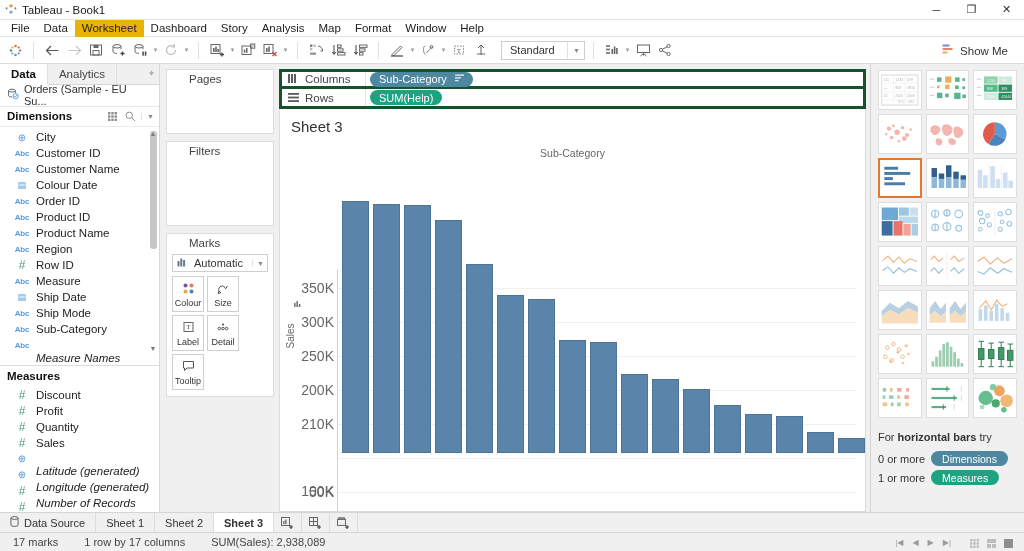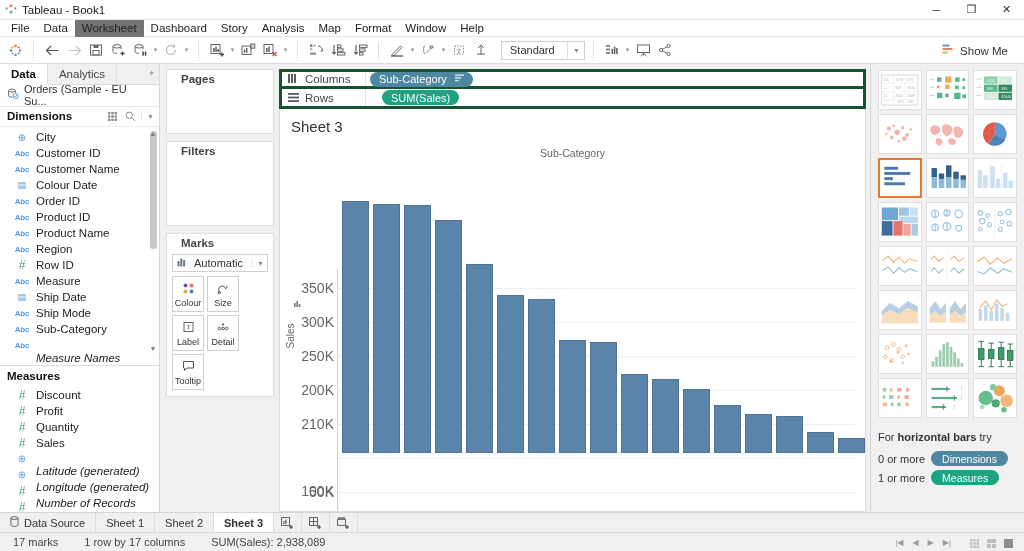--- a/index.html
+++ b/index.html
@@ -18,21 +18,21 @@
   .tb-icon { width:22px; text-align:center; font-size:11px; color:#5b9bd5; }
   .tb-title { font-size:11.5px; color:#1a1a1a; }
   .tb-spacer { flex:1; }
   .tb-btn { width:35px; height:20px; display:flex; align-items:center; justify-content:center;
             font-size:11px; color:#333; }
 
   
   .menubar { height:17px; background:#fff; display:flex; align-items:center; padding-left:4px;
              border-bottom:1px solid #e4e4e4; flex:none; }
   .menu-item { padding:1px 7px; font-size:11.5px; color:#222; line-height:15px; }
-  .menu-item.active { background:#737373; }
+  .menu-item.active { background:#eab308; }
 
   
   .toolbar { height:27px; background:#fff; display:flex; align-items:center;
              border-bottom:1px solid #dcdcdc; flex:none; position:relative; }
   .tgrp { display:flex; align-items:center; height:100%; padding:0 4px; }
   .tsep { width:1px; height:17px; background:#e0e0e0; margin:0 3px; }
   .tbtn { width:22px; height:22px; display:flex; align-items:center; justify-content:center;
           color:#5a5a5a; }
   .tbtn svg { display:block; }
   .tcaret { width:9px; height:22px; display:flex; align-items:center; justify-content:center;
@@ -79,39 +79,39 @@
   .vsb { position:absolute; right:2px; width:7px; background:#fff; }
   .vsb .thumb { position:absolute; left:0; width:7px; background:#c6c6c6; border-radius:3px; }
   .vsb-arrow { position:absolute; right:1px; width:10px; height:11px; color:#7a7a7a;
                font-size:7px; display:flex; align-items:center; justify-content:center; }
   .pane-div { height:1px; background:#dcdcdc; }
 
   
   .cardcol { width:118px; background:#f0f0f0; padding:5px 4px 0 6px; flex:none;
              display:flex; flex-direction:column; gap:7px; }
   .card { background:#fff; border:1px solid #dcdcdc; }
-  .card-hdr { font-size:11.5px; color:#444; padding:3px 0 2px 14px;font-weight:bold; }
+  .card-hdr { font-size:11.5px; color:#444; padding:3px 0 2px 22px; }
   .card-body { }
   .card.pages .card-body { height:46px; }
   .card.filters .card-body { height:66px; }
   .mk-sel { margin:3px 5px 4px 5px; height:18px; border:1px solid #cfcfcf; display:flex;
             align-items:center; gap:5px; padding:0 3px 0 4px; font-size:11px; color:#333;justify-content:space-between; }
   .mk-sel .lbl { flex:1; }
   .mk-sel .cv { font-size:7px; color:#8a8a8a; border-left:1px solid #e4e4e4; padding-left:4px; }
   .mk-grid { display:flex; flex-wrap:wrap; gap:3px; padding:0 5px 6px 5px; }
   .mk-btn { width:32px; height:36px; border:1px solid #cfcfcf; background:#fff;
             display:flex; flex-direction:column; align-items:center; justify-content:center; gap:2px; }
   .mk-btn .gl { height:15px; display:flex; align-items:center; justify-content:center; }
   .mk-btn .cap { font-size:9px; color:#333; line-height:10px; }
 
   
   .viewarea { flex:1; display:flex; flex-direction:column; padding:5px 4px 0 1px; min-width:0; }
   .shelfrow { display:flex; align-items:stretch; background:#fff; border:3px solid #14532d;
               height:20px; }
-  .shelfrow + .shelfrow { border-top:none;gap:12px; }
+  .shelfrow + .shelfrow { border-top:none; }
   .shelf-label { width:84px; display:flex; align-items:center; gap:6px; padding-left:6px;
                  font-size:11.5px; color:#444; border-right:1px solid #e4e4e4; flex:none; }
   .shelf-drop { flex:1; display:flex; align-items:center; padding:0 4px; }
   .pill { height:15px; border-radius:8px; color:#fff; font-size:11px; display:flex;
           align-items:center; padding:0 9px; gap:8px; }
   .pill.blue { background:#4e87a0; }
   .pill.green { background:#1ca380; }
   .pill .pilcon { font-size:8px; opacity:.85; }
 
   .viewport { flex:1; background:#fff; border:1px solid #dcdcdc; border-top:none; margin-top:0;
@@ -653,21 +653,21 @@
                   <rect x="0" y="0" width="11" height="1.8"></rect>
                   <rect x="0" y="3.6" width="11" height="1.8"></rect>
                   <rect x="0" y="7.2" width="11" height="1.8"></rect>
                 </g>
               </svg>
           </span>
           <span>Rows</span>
         </div>
         <div class="shelf-drop">
           <div class="pill green">
-            <span>SUM(Sales)</span>
+            <span>SUM(Help)</span>
           </div>
         </div>
       </div>
 
       <div class="viewport">
         <div class="sheet-title">Sheet 3</div>
         <div class="col-hdr">Sub-Category</div>
 
         <div class="plotwrap">
 

